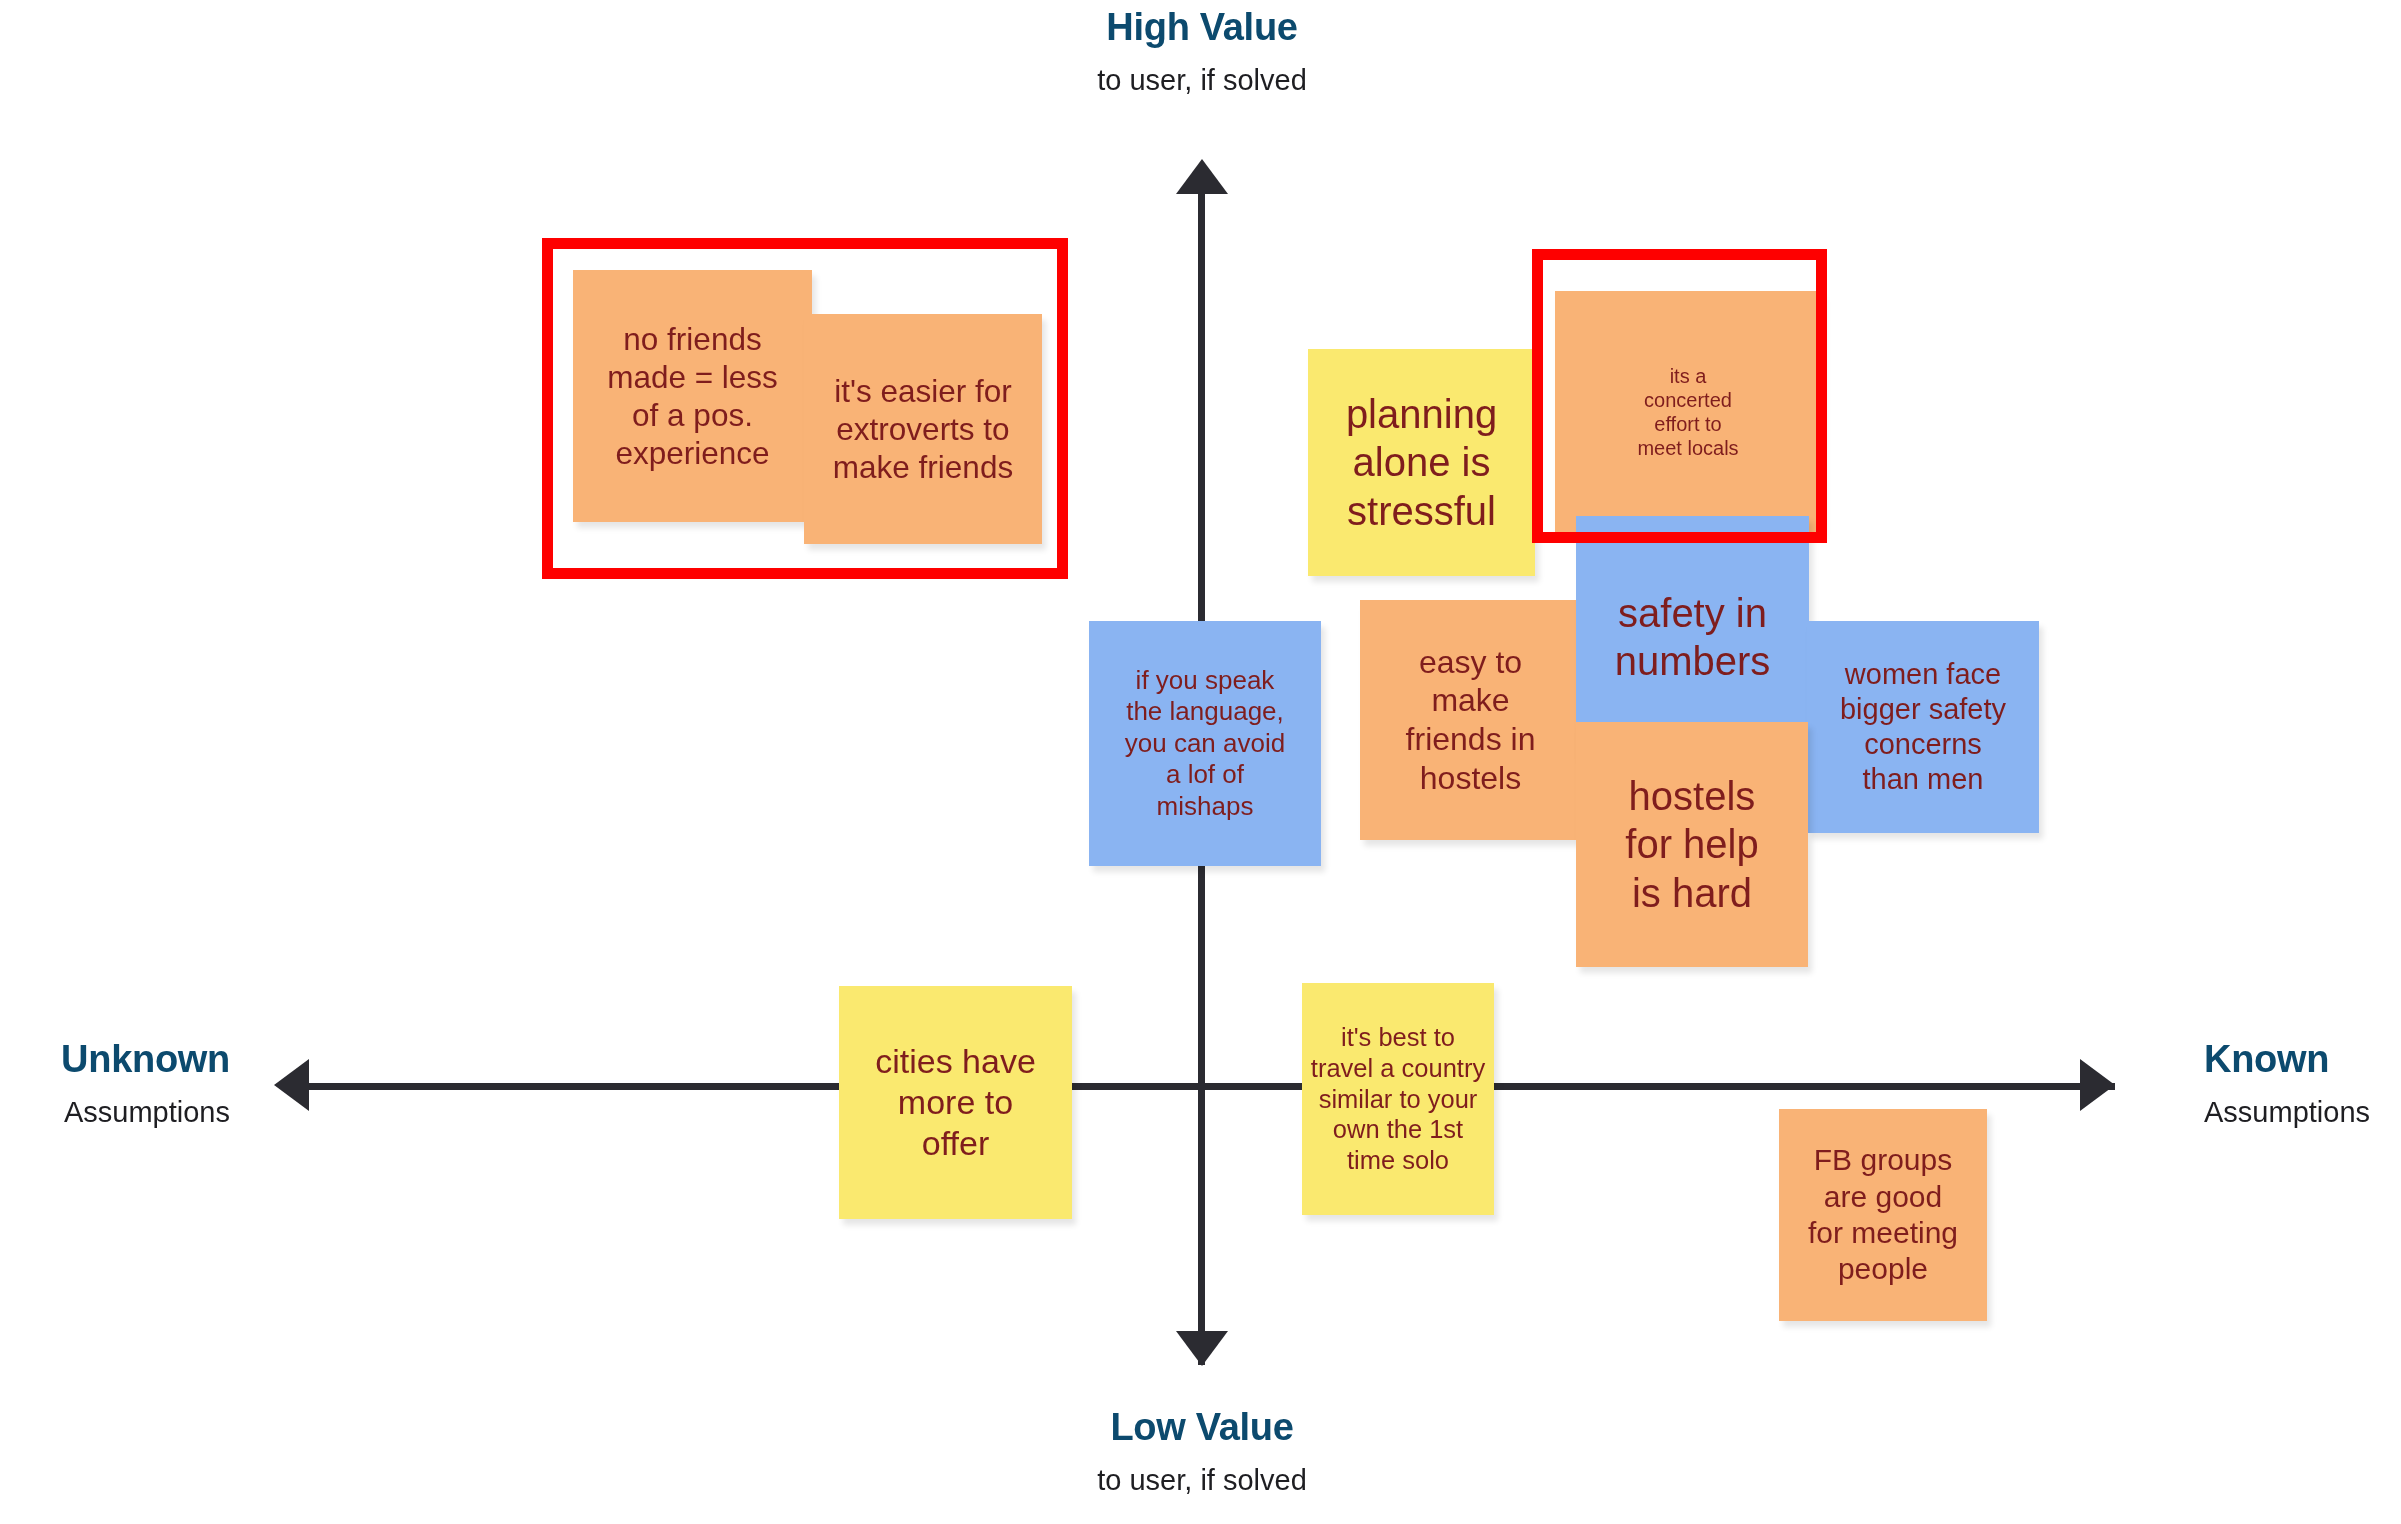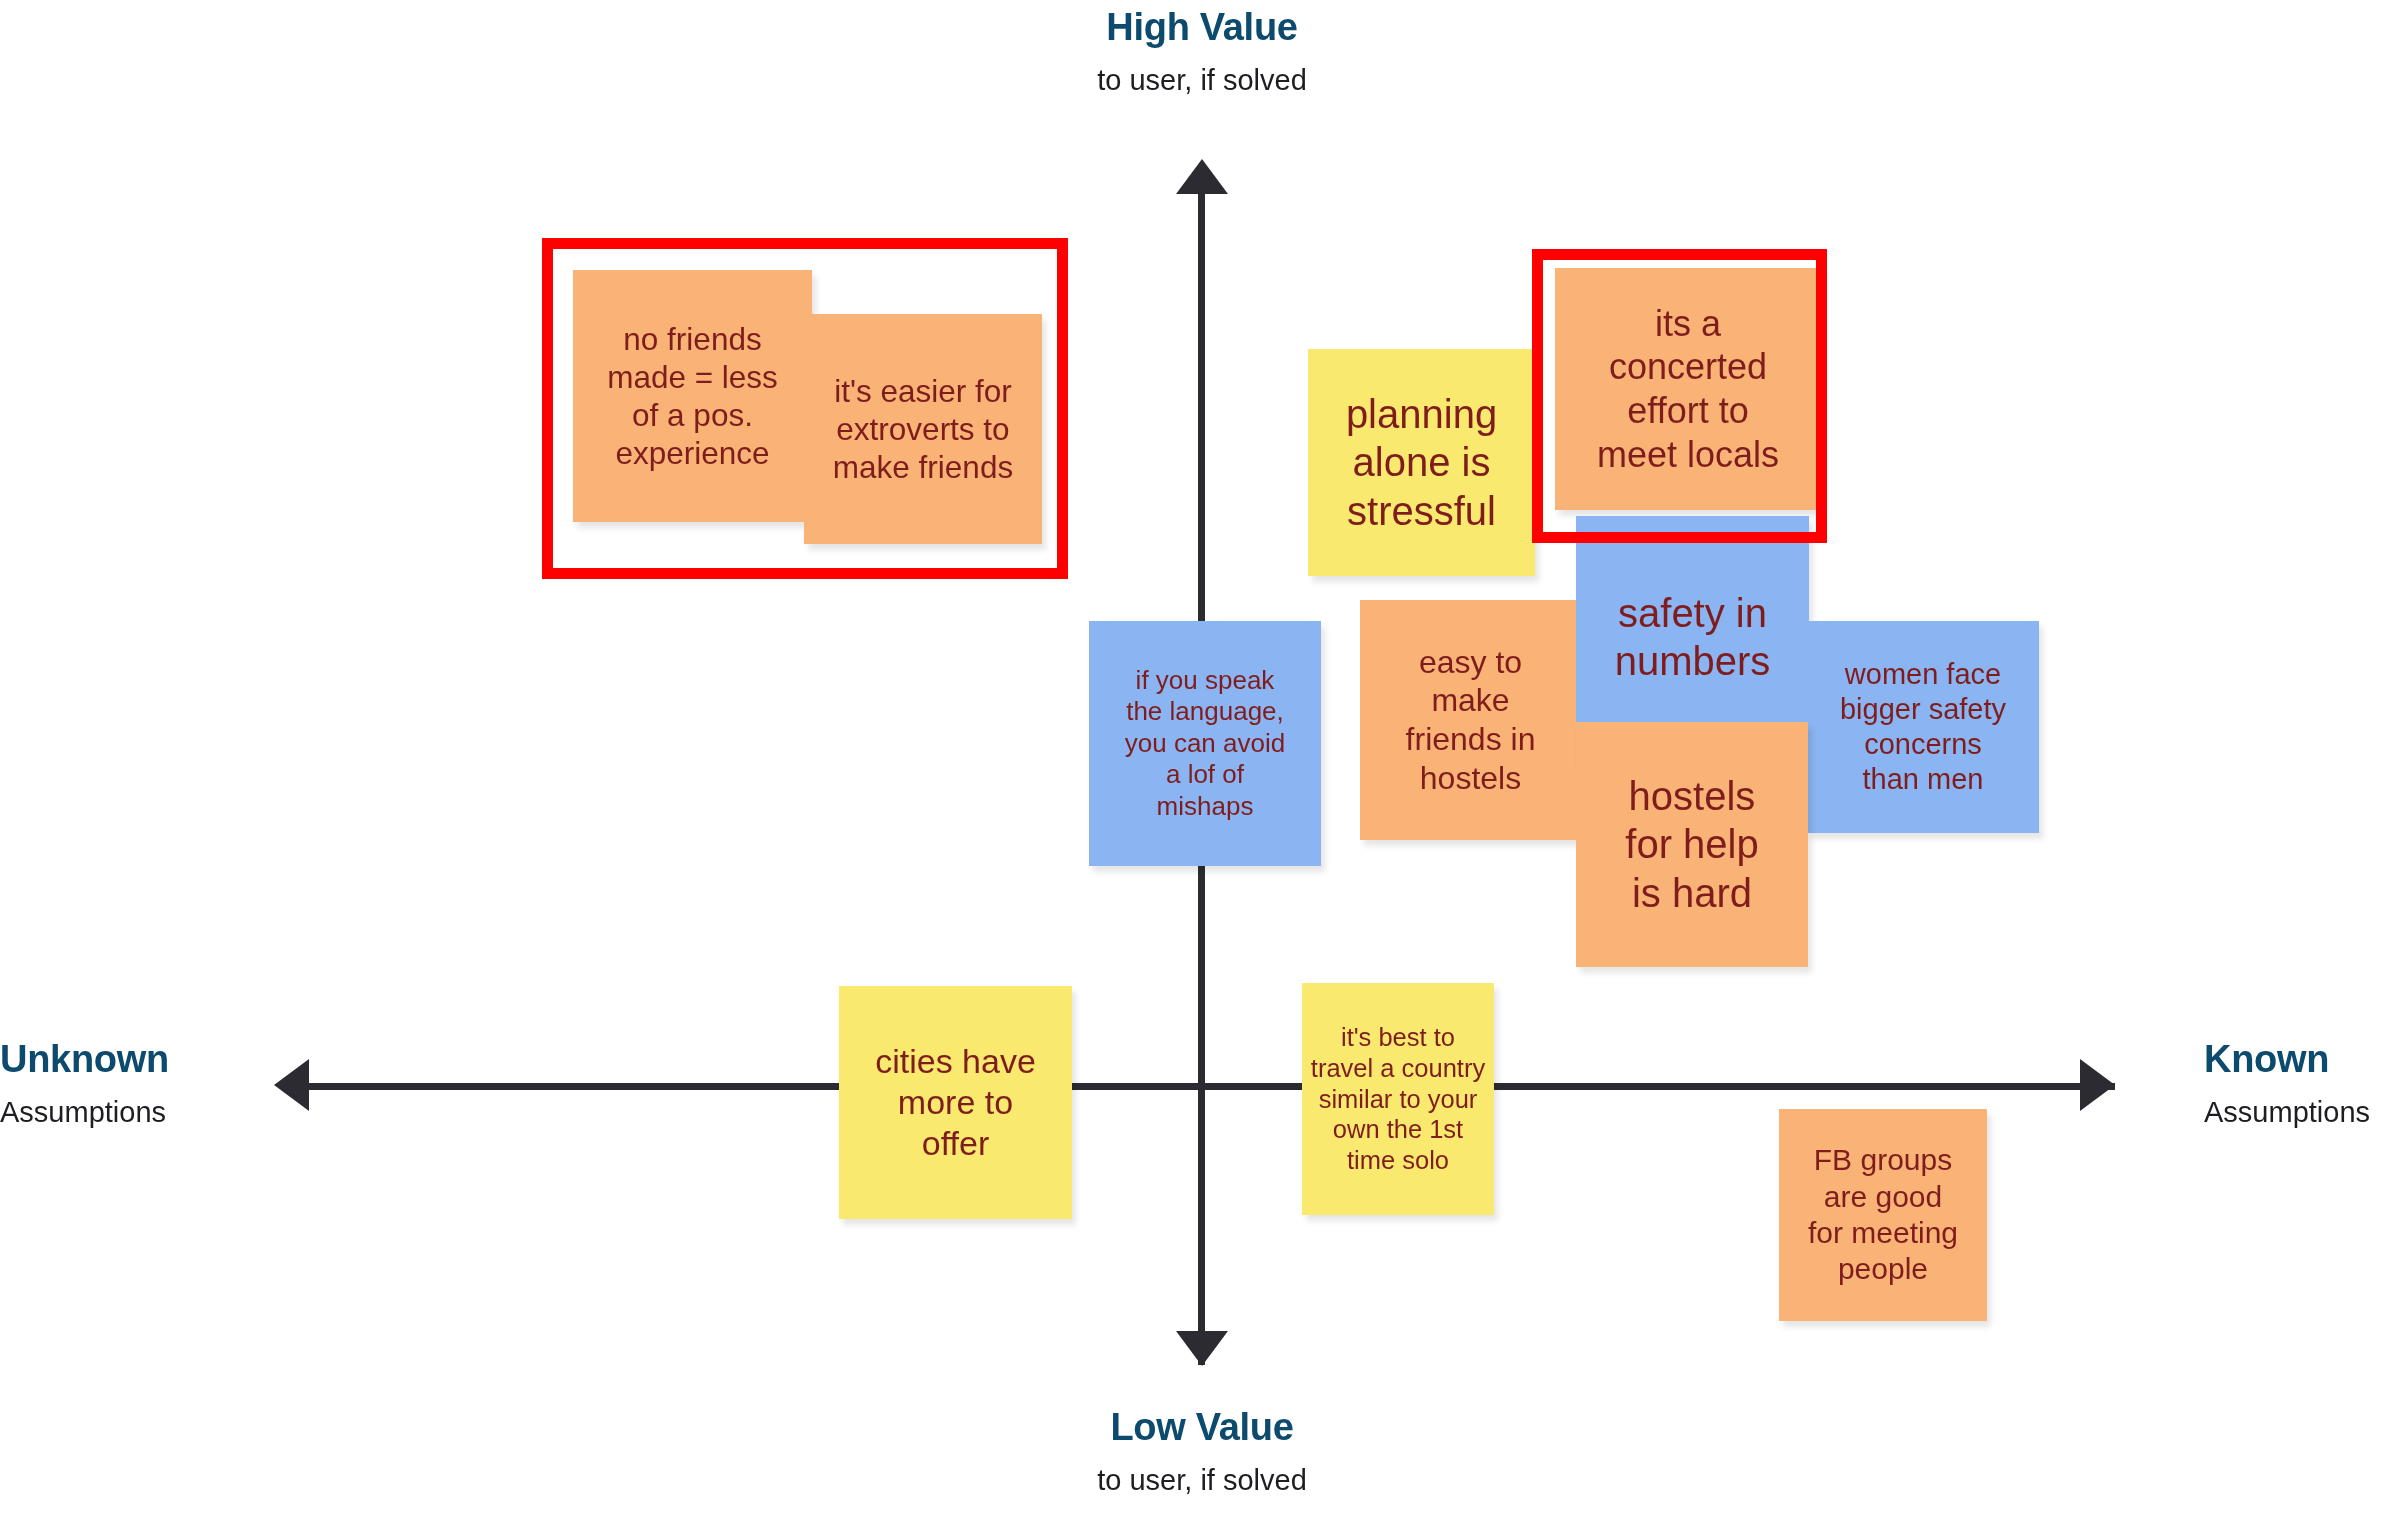--- a/index.html
+++ b/index.html
@@ -86,21 +86,21 @@
   }
   .axis-label .sub {
     display: block;
     font-weight: normal;
     font-size: 29px;
     color: #1e1e22;
     margin-top: 15px;
   }
   #label-high { left: 899px; top: 6px; width: 606px; }
   #label-low  { left: 899px; top: 1406px; width: 606px; }
-  #label-unknown { left: 0px; top: 1038px; width: 230px; text-align: left; }
+  #label-unknown { left: 0px; top: 1038px; width: 230px; text-align: right; }
   #label-known   { left: 2204px; top: 1038px; width: 230px; text-align: left; }
   #label-known .main, #label-known .sub { text-align: left; }
 
   
   .note {
     position: absolute;
     box-sizing: border-box;
     display: flex;
     align-items: center;
     justify-content: center;
@@ -160,21 +160,21 @@
       <div class="note orange" style="left: 573px; top: 270px; width: 239px; height: 252px; font-size: 31.5px;">no friends
 made = less
 of a pos.
 experience</div>
       <div class="note orange" style="left: 804px; top: 314px; width: 238px; height: 230px; font-size: 31.5px;">it's easier for
 extroverts to
 make friends</div>
       <div class="note yellow" style="left: 1308px; top: 349px; width: 227px; height: 227px; font-size: 40px;">planning
 alone is
 stressful</div>
-      <div class="note orange" style="left: 1555px; top: 268px; width: 266px; height: 242px; font-size: 36px;">its a
+      <div class="note orange" style="left: 1555px; top: 291px; width: 266px; height: 242px; font-size: 20px;">its a
 concerted
 effort to
 meet locals</div>
       <div class="note blue" style="left: 1089px; top: 621px; width: 232px; height: 245px; font-size: 26px;">if you speak
 the language,
 you can avoid
 a lof of
 mishaps</div>
       <div class="note orange" style="left: 1360px; top: 600px; width: 221px; height: 240px; font-size: 32px;">easy to
 make

